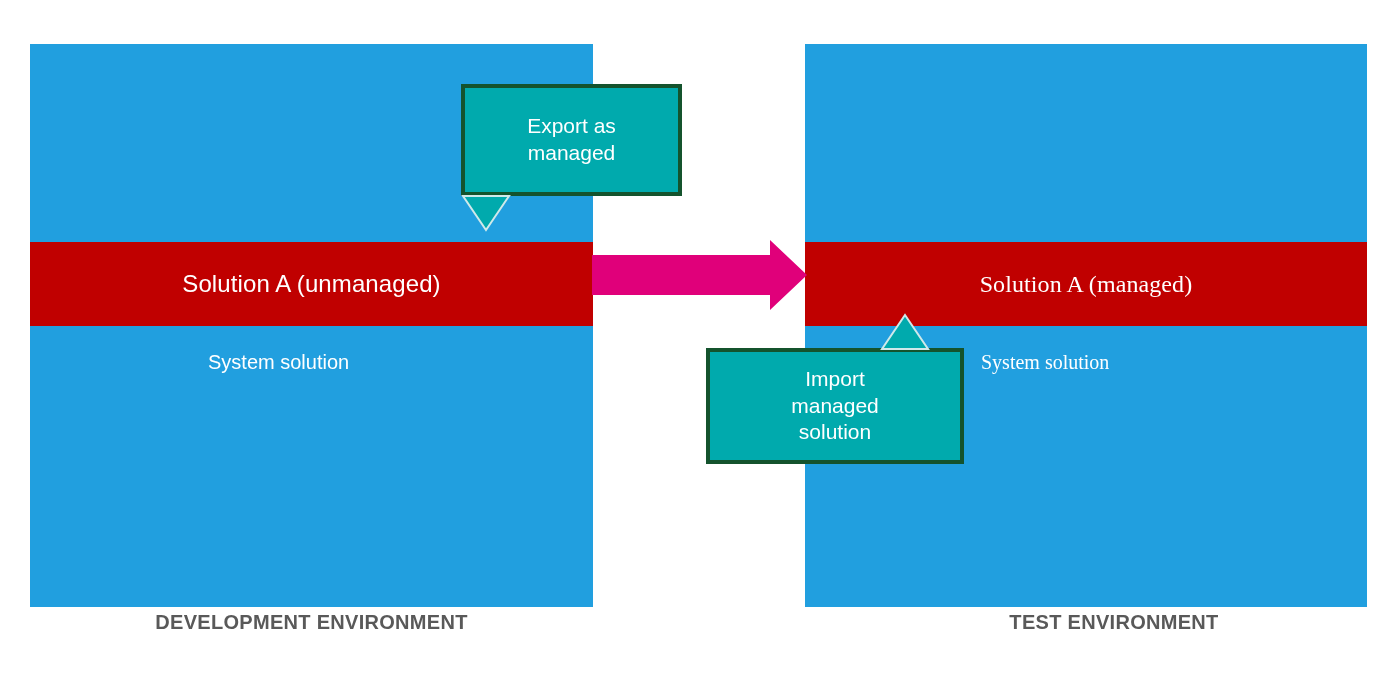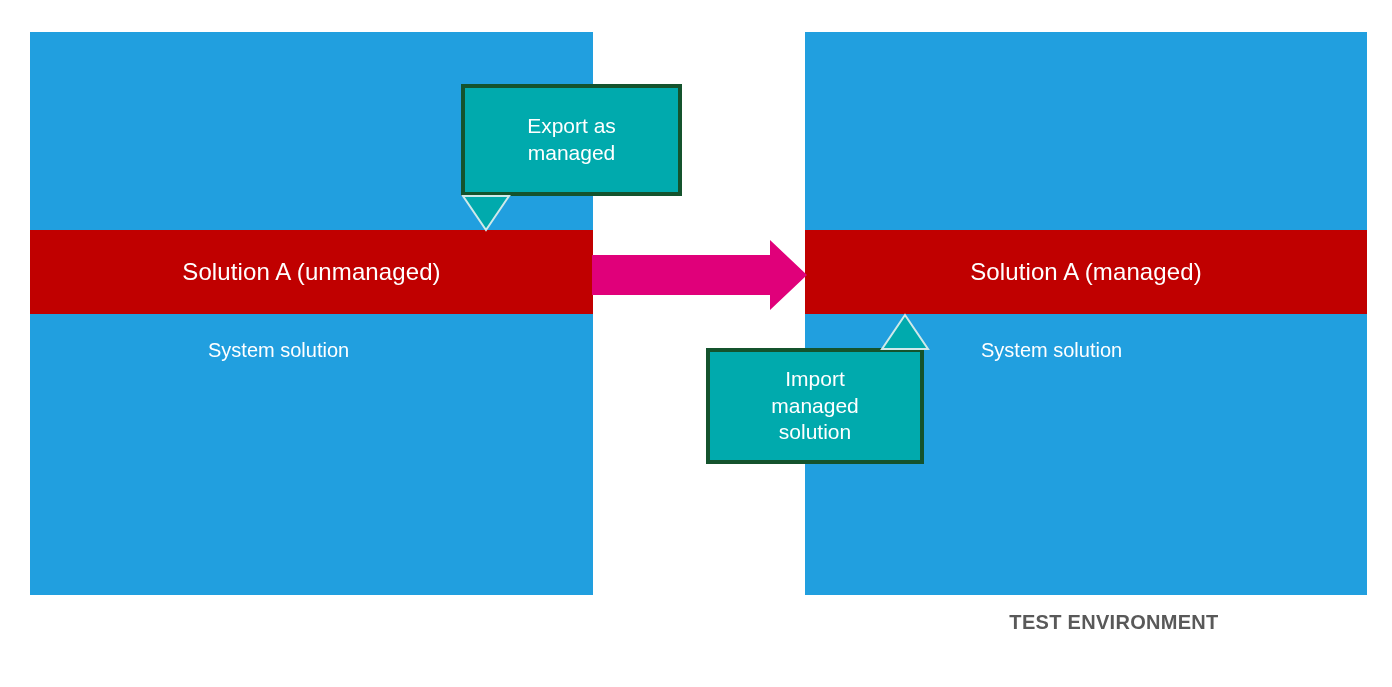--- a/index.html
+++ b/index.html
@@ -5,21 +5,21 @@
   html,body{margin:0;padding:0;}
   body{
     width:1392px;height:687px;
     background:#ffffff;
     font-family:"Liberation Sans", sans-serif;
     overflow:hidden;
   }
   #canvas{position:relative;width:1392px;height:687px;}
 
   
-  .env-panel{position:absolute;}
+  .env-panel{position:absolute;margin-top:12px;}
   .env-body{position:absolute;left:0;top:0;width:100%;height:100%;background:#219fdf;}
   .solution-bar{
     position:absolute;left:0;width:100%;
     background:#c00000;
     display:flex;align-items:center;justify-content:center;
   }
   .solution-bar-label{
     color:#ffffff;font-size:24px;line-height:1;letter-spacing:.1px;
     white-space:nowrap;
   }
@@ -55,22 +55,23 @@
 
 <div id="canvas">
 
   <div class="env-panel" style="left:30px;top:32px;width:563px;height:563px;">
     <div class="env-body"></div>
     <div class="solution-bar" style="top:198px;height:84px;">
       <span class="solution-bar-label">Solution A (unmanaged)</span>
     </div>
     <span class="system-solution-label" style="left:178px;top:308px;">System solution</span>
   </div>
+  <div class="env-caption" style="left:30px;top:611px;width:563px;">DEVELOPMENT ENVIRONMENT</div>
 
-  <div class="env-panel" style="left:805px;top:32px;width:562px;height:563px;">
+  <div class="env-panel" style="left:805px;top:32px;width:562px;height:563px;font-family:Liberation Serif, serif;">
     <div class="env-body"></div>
     <div class="solution-bar" style="top:198px;height:84px;">
       <span class="solution-bar-label">Solution A (managed)</span>
     </div>
     <span class="system-solution-label" style="left:176px;top:308px;">System solution</span>
   </div>
   <div class="env-caption" style="left:833px;top:611px;width:562px;">TEST ENVIRONMENT</div>
 
   <svg class="transfer-arrow" style="left:592px;top:240px;" width="215" height="70" viewBox="0 0 215 70">
     <polygon points="0,15 178,15 178,0 215,35 178,70 178,55 0,55" fill="#e0007a"></polygon>
@@ -79,21 +80,21 @@
   <div class="callout" style="left:461px;top:84px;width:221px;height:112px;">
     <div class="callout-box">
       <span class="callout-text">Export as
 managed</span>
     </div>
     <svg class="callout-tail" style="left:1px;top:111px;" width="48" height="36" viewBox="0 0 48 36">
       <polygon points="1,1 47,1 24,35" fill="#00aaad" stroke="#cfe9ea" stroke-width="2"></polygon>
     </svg>
   </div>
 
-  <div class="callout" style="left:706px;top:348px;width:218px;height:116px;">
+  <div class="callout" style="left:706px;top:348px;width:258px;height:116px;">
     <div class="callout-box">
       <span class="callout-text">Import
 managed
 solution</span>
     </div>
     <svg class="callout-tail" style="left:175px;top:-34px;" width="48" height="36" viewBox="0 0 48 36">
       <polygon points="24,1 47,35 1,35" fill="#00aaad" stroke="#cfe9ea" stroke-width="2"></polygon>
     </svg>
   </div>
 

